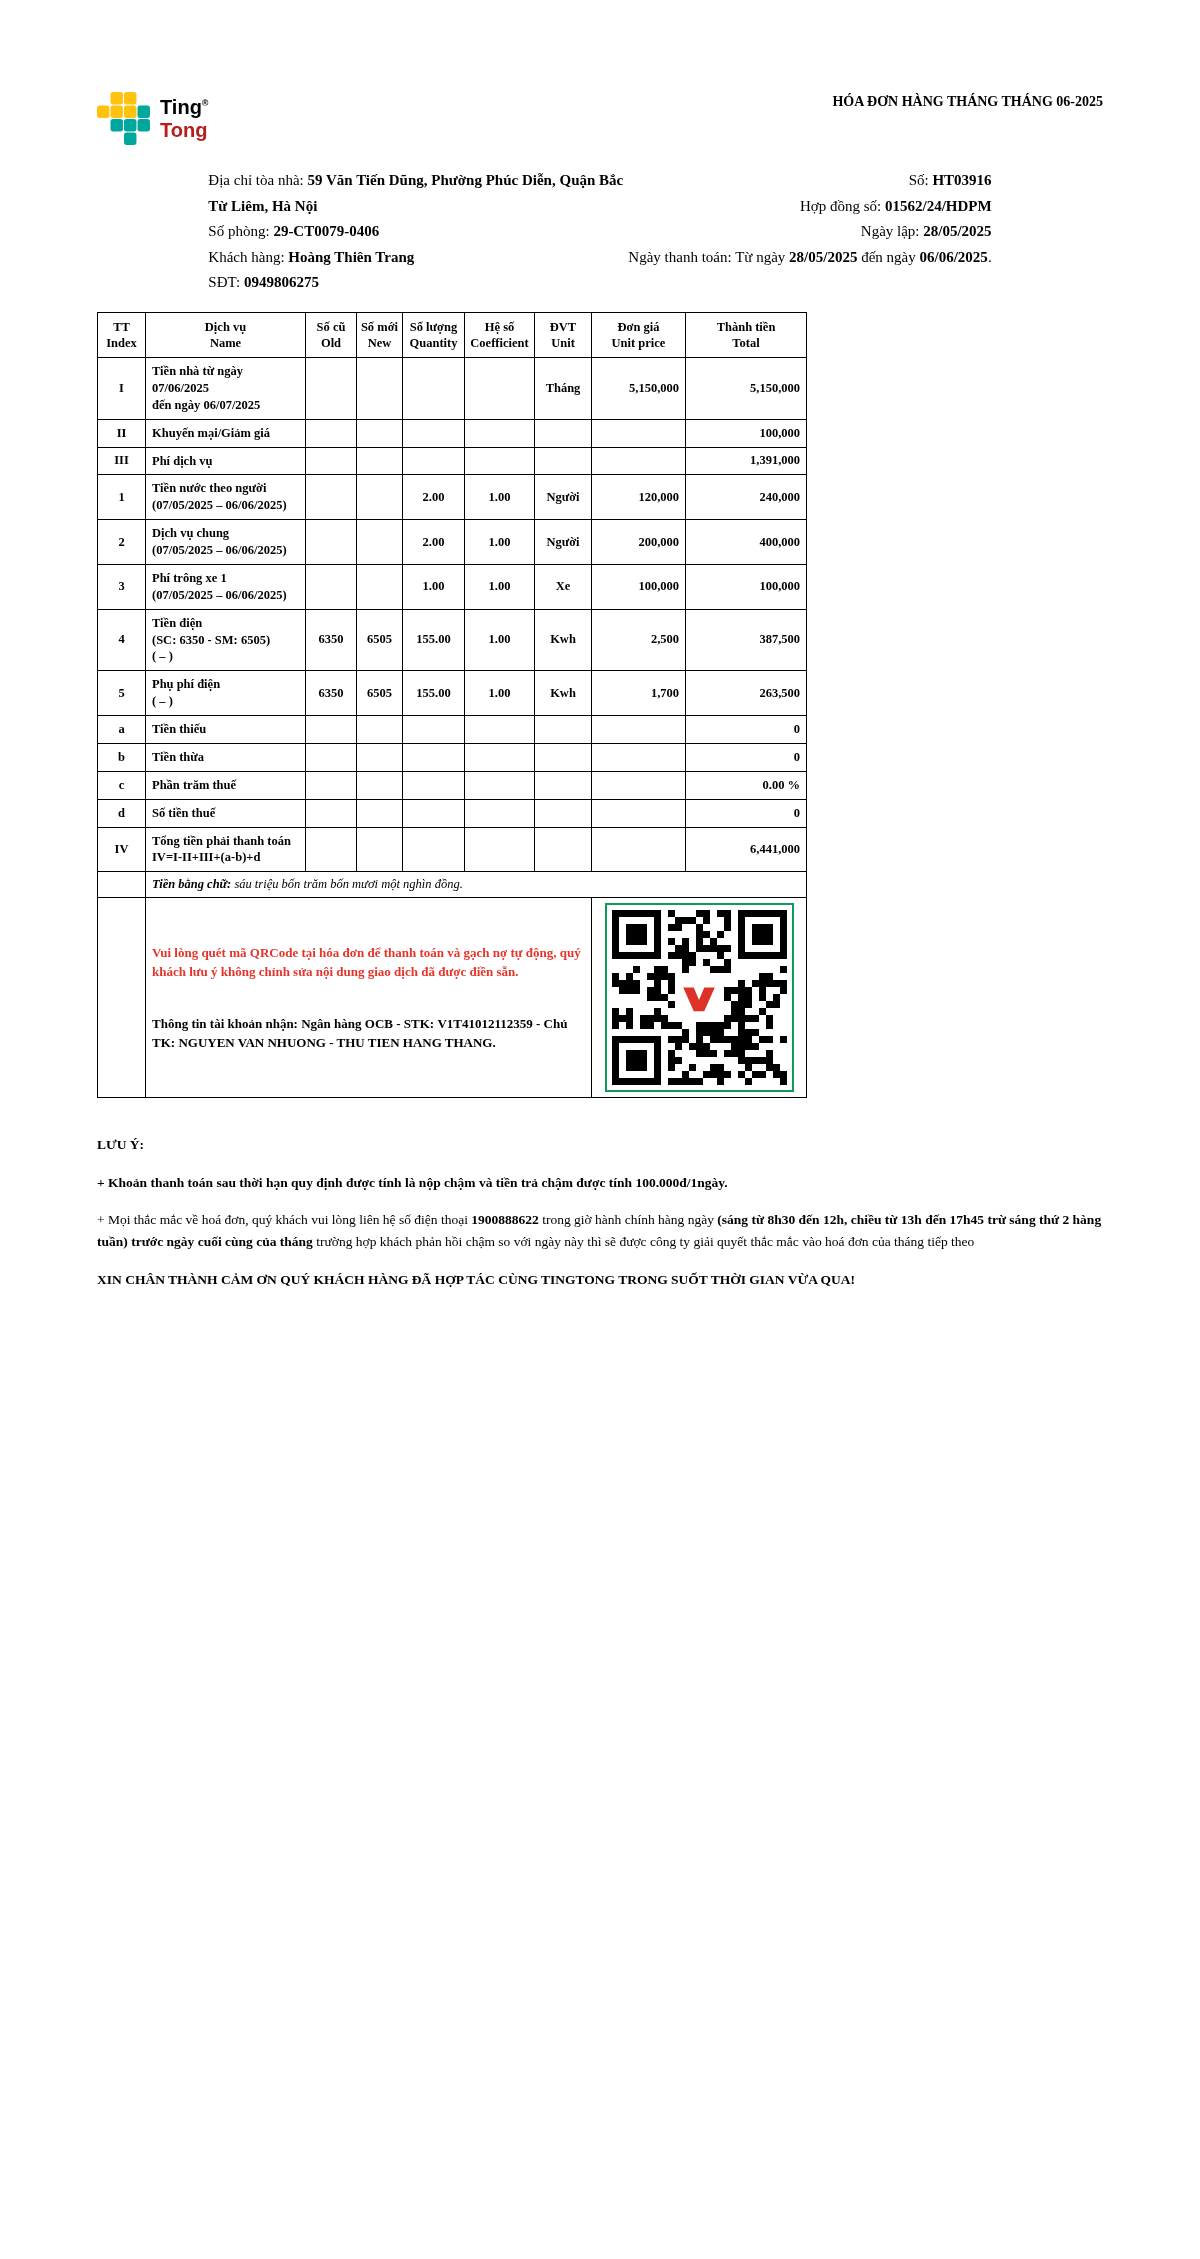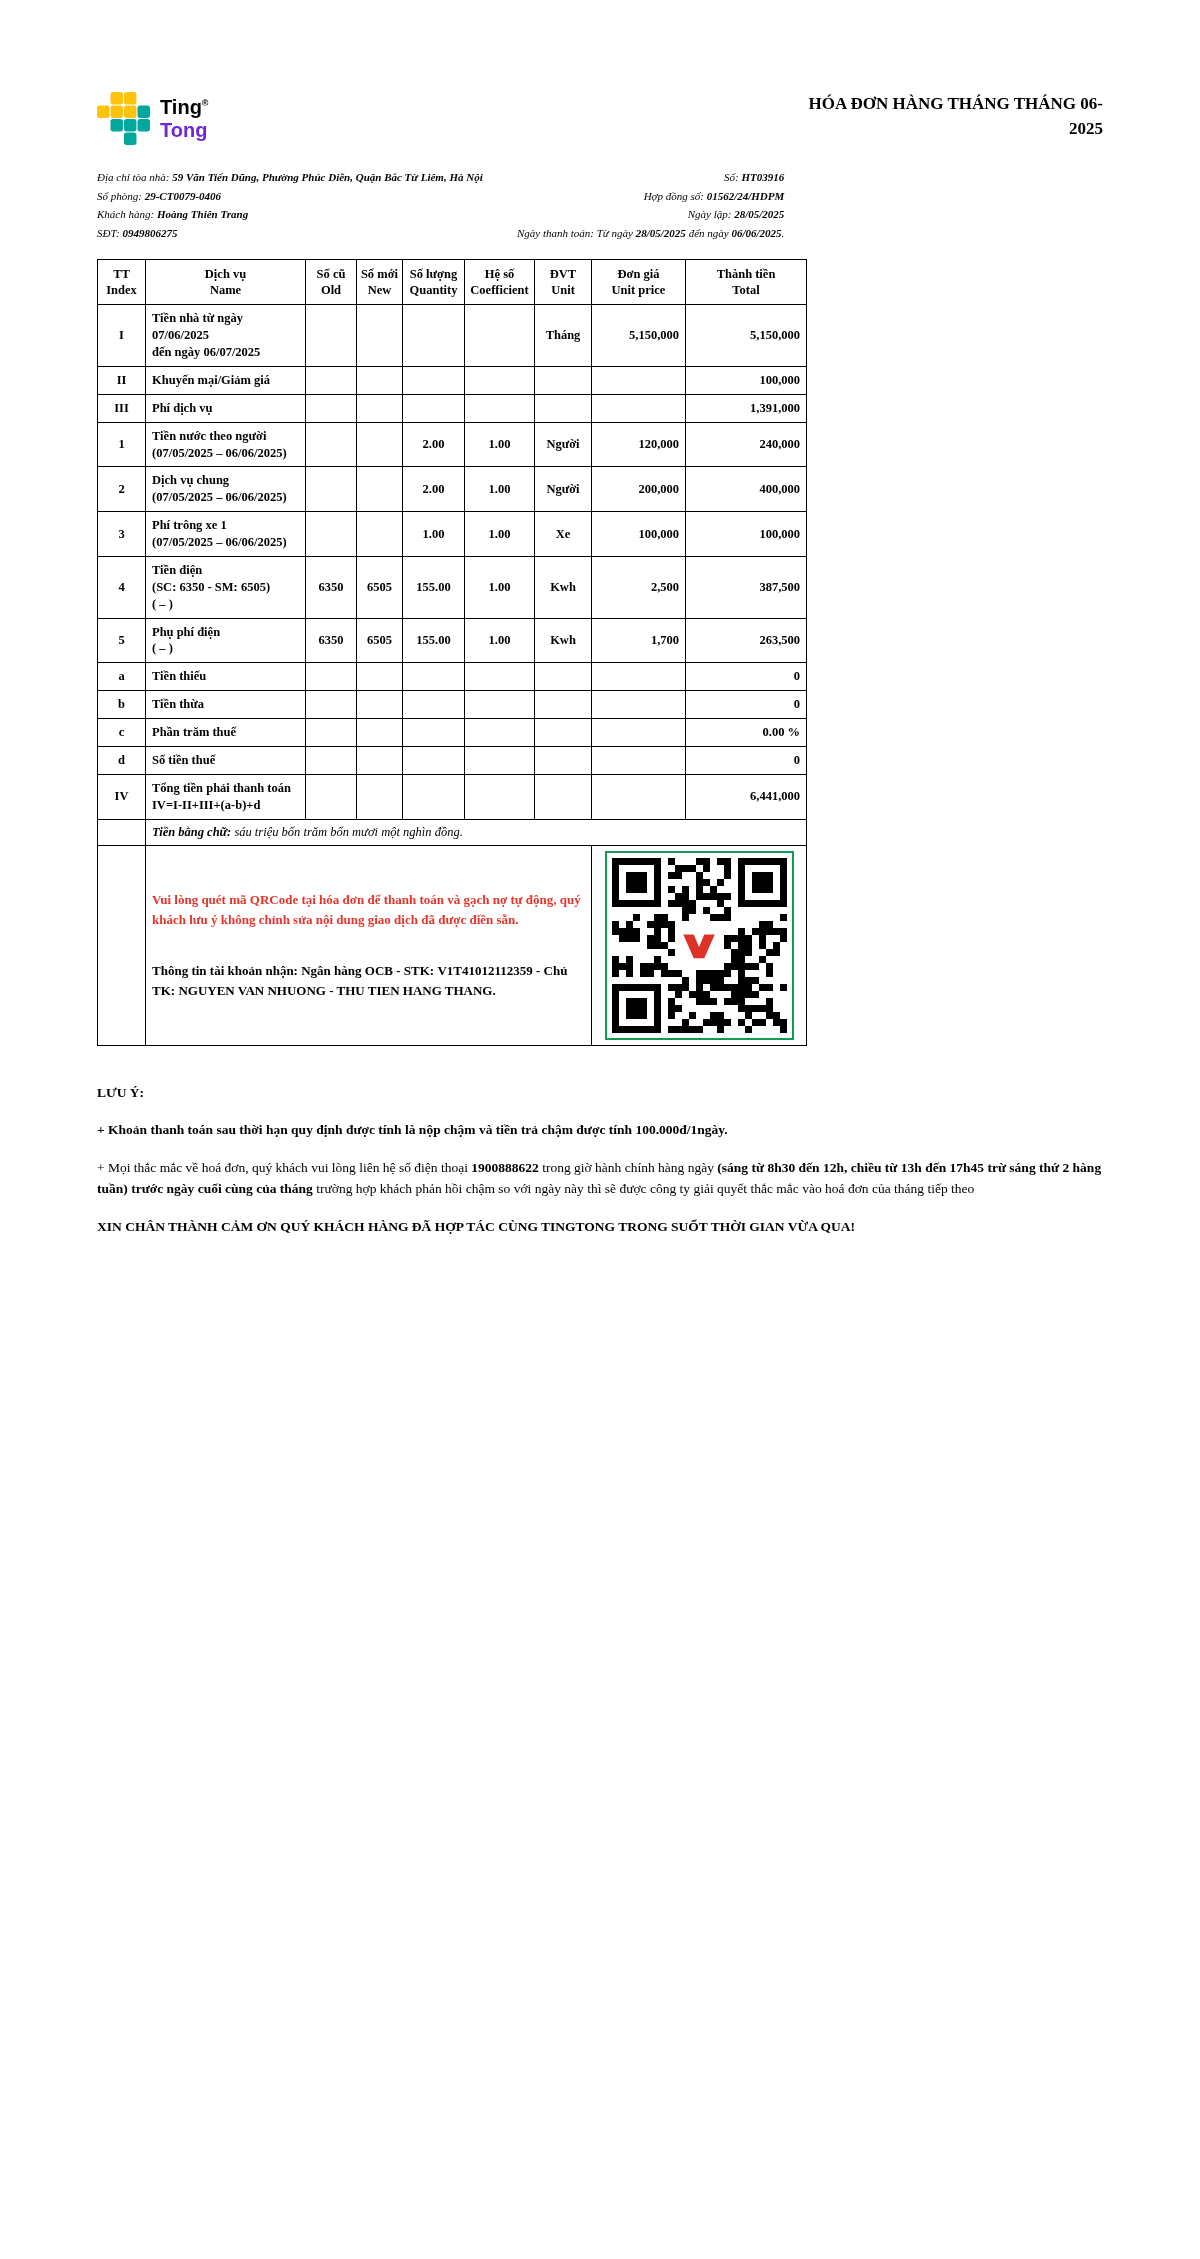--- a/index.html
+++ b/index.html
@@ -12,25 +12,25 @@
     font-family: "Liberation Serif", serif;
   }
   .page { width: 1006px; margin-left: 97px; padding-top: 92px; }
 
   
   .header { display: flex; justify-content: space-between; align-items: flex-start; }
   .logo { display: flex; gap: 9px; align-items: center; }
   .logo-text { font-family: "Liberation Sans", sans-serif; font-weight: bold; font-size: 20px; line-height: 1.15; }
   .logo-ting { color: #000000; }
   .logo-reg { font-size: 9px; vertical-align: super; }
-  .logo-tong { color: #6d28d9; }
-  .title { width: 296px; text-align: right; font-weight: bold; font-size: 17px; line-height: 1.45; }
+  .logo-tong { color: #b91c1c; }
+  .title { width: 296px; text-align: right; font-weight: bold; font-size: 14px; line-height: 1.45; }
 
   
-  .info { display: flex; justify-content: flex-start; margin-top: 22px; font-size: 11px; line-height: 1.7; font-style: italic; }
+  .info { display: flex; justify-content: center; margin-top: 22px; font-size: 15px; line-height: 1.7; }
   .info p { margin: 0; }
   .info-left { width: 420px; }
   .info-right { text-align: right; max-width: 560px; }
 
   
   table.invoice { margin-top: 16px; border-collapse: collapse; table-layout: fixed; width: 709px; font-size: 12.5px; }
   table.invoice th, table.invoice td { border: 1px solid #000; font-weight: bold; vertical-align: middle; }
   table.invoice th { text-align: center; white-space: pre-line; padding: 6px 2px; line-height: 1.3; }
   table.invoice td { padding: 5px 6px; }
   td.c-tt   { text-align: center; }

